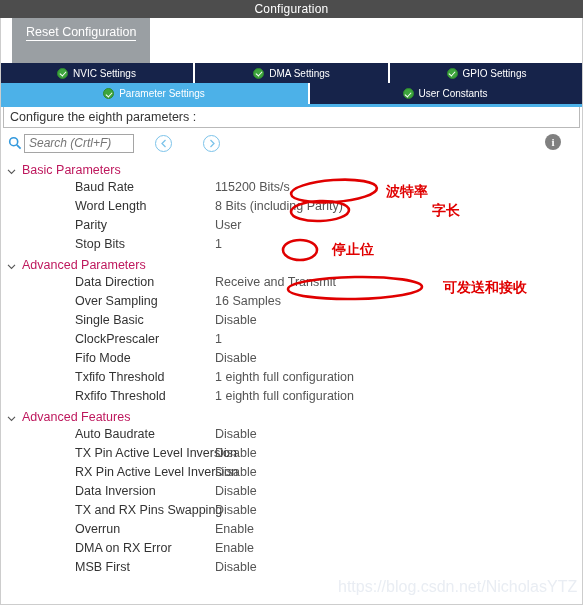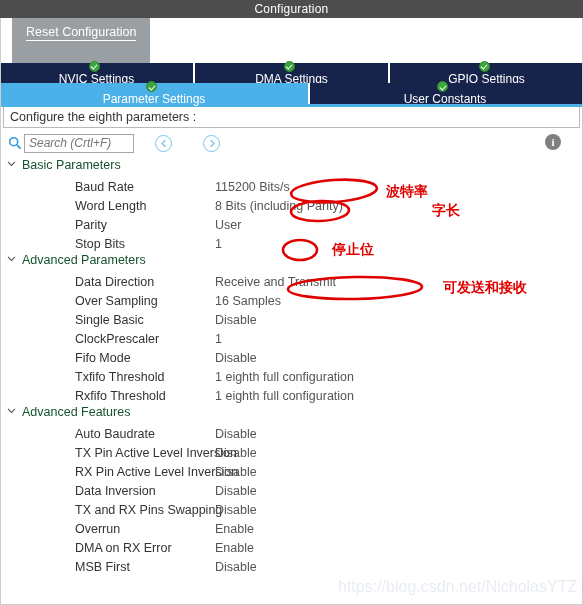--- a/index.html
+++ b/index.html
@@ -52,29 +52,28 @@
   
   .tabrow {
     display: flex;
     height: 20px;
     width: 583px;
     background: #16234a;
   }
   .tab {
     background: #16234a;
     color: #ffffff;
-    font-size: 12px;
+    font-size: 10px;
     display: flex;
     align-items: center;
     justify-content: center;
     border-right: 2px solid #ffffff;
     box-sizing: border-box;
     cursor: pointer;
     white-space: nowrap;
-    flex-direction: column;
   }
   .tab:last-child { border-right: none; }
   .tab.active {
     background: #4cb1e8;
     color: #ffffff;
   }
   .tabrow.row1 .tab { flex: 1 1 0; }
   .tabrow.row2 { height: 21px; }
   .tabrow.row2 .tab-params { width: 310px; }
   .tabrow.row2 .tab-const { width: 270px; }
@@ -184,23 +183,23 @@
   }
 
   
   .paramlist {
     position: relative;
     padding-left: 0;
   }
   .group-row {
     height: 19px;
     display: flex;
-    align-items: flex-start;
+    align-items: flex-end;
     font-size: 12.5px;
-    color: #14532d;
+    color: #be185d;
     padding-left: 6px;
     cursor: pointer;
   }
   .chevron {
     width: 11px;
     height: 11px;
     margin-right: 5px;
     flex: 0 0 auto;
   }
   .param-row {

